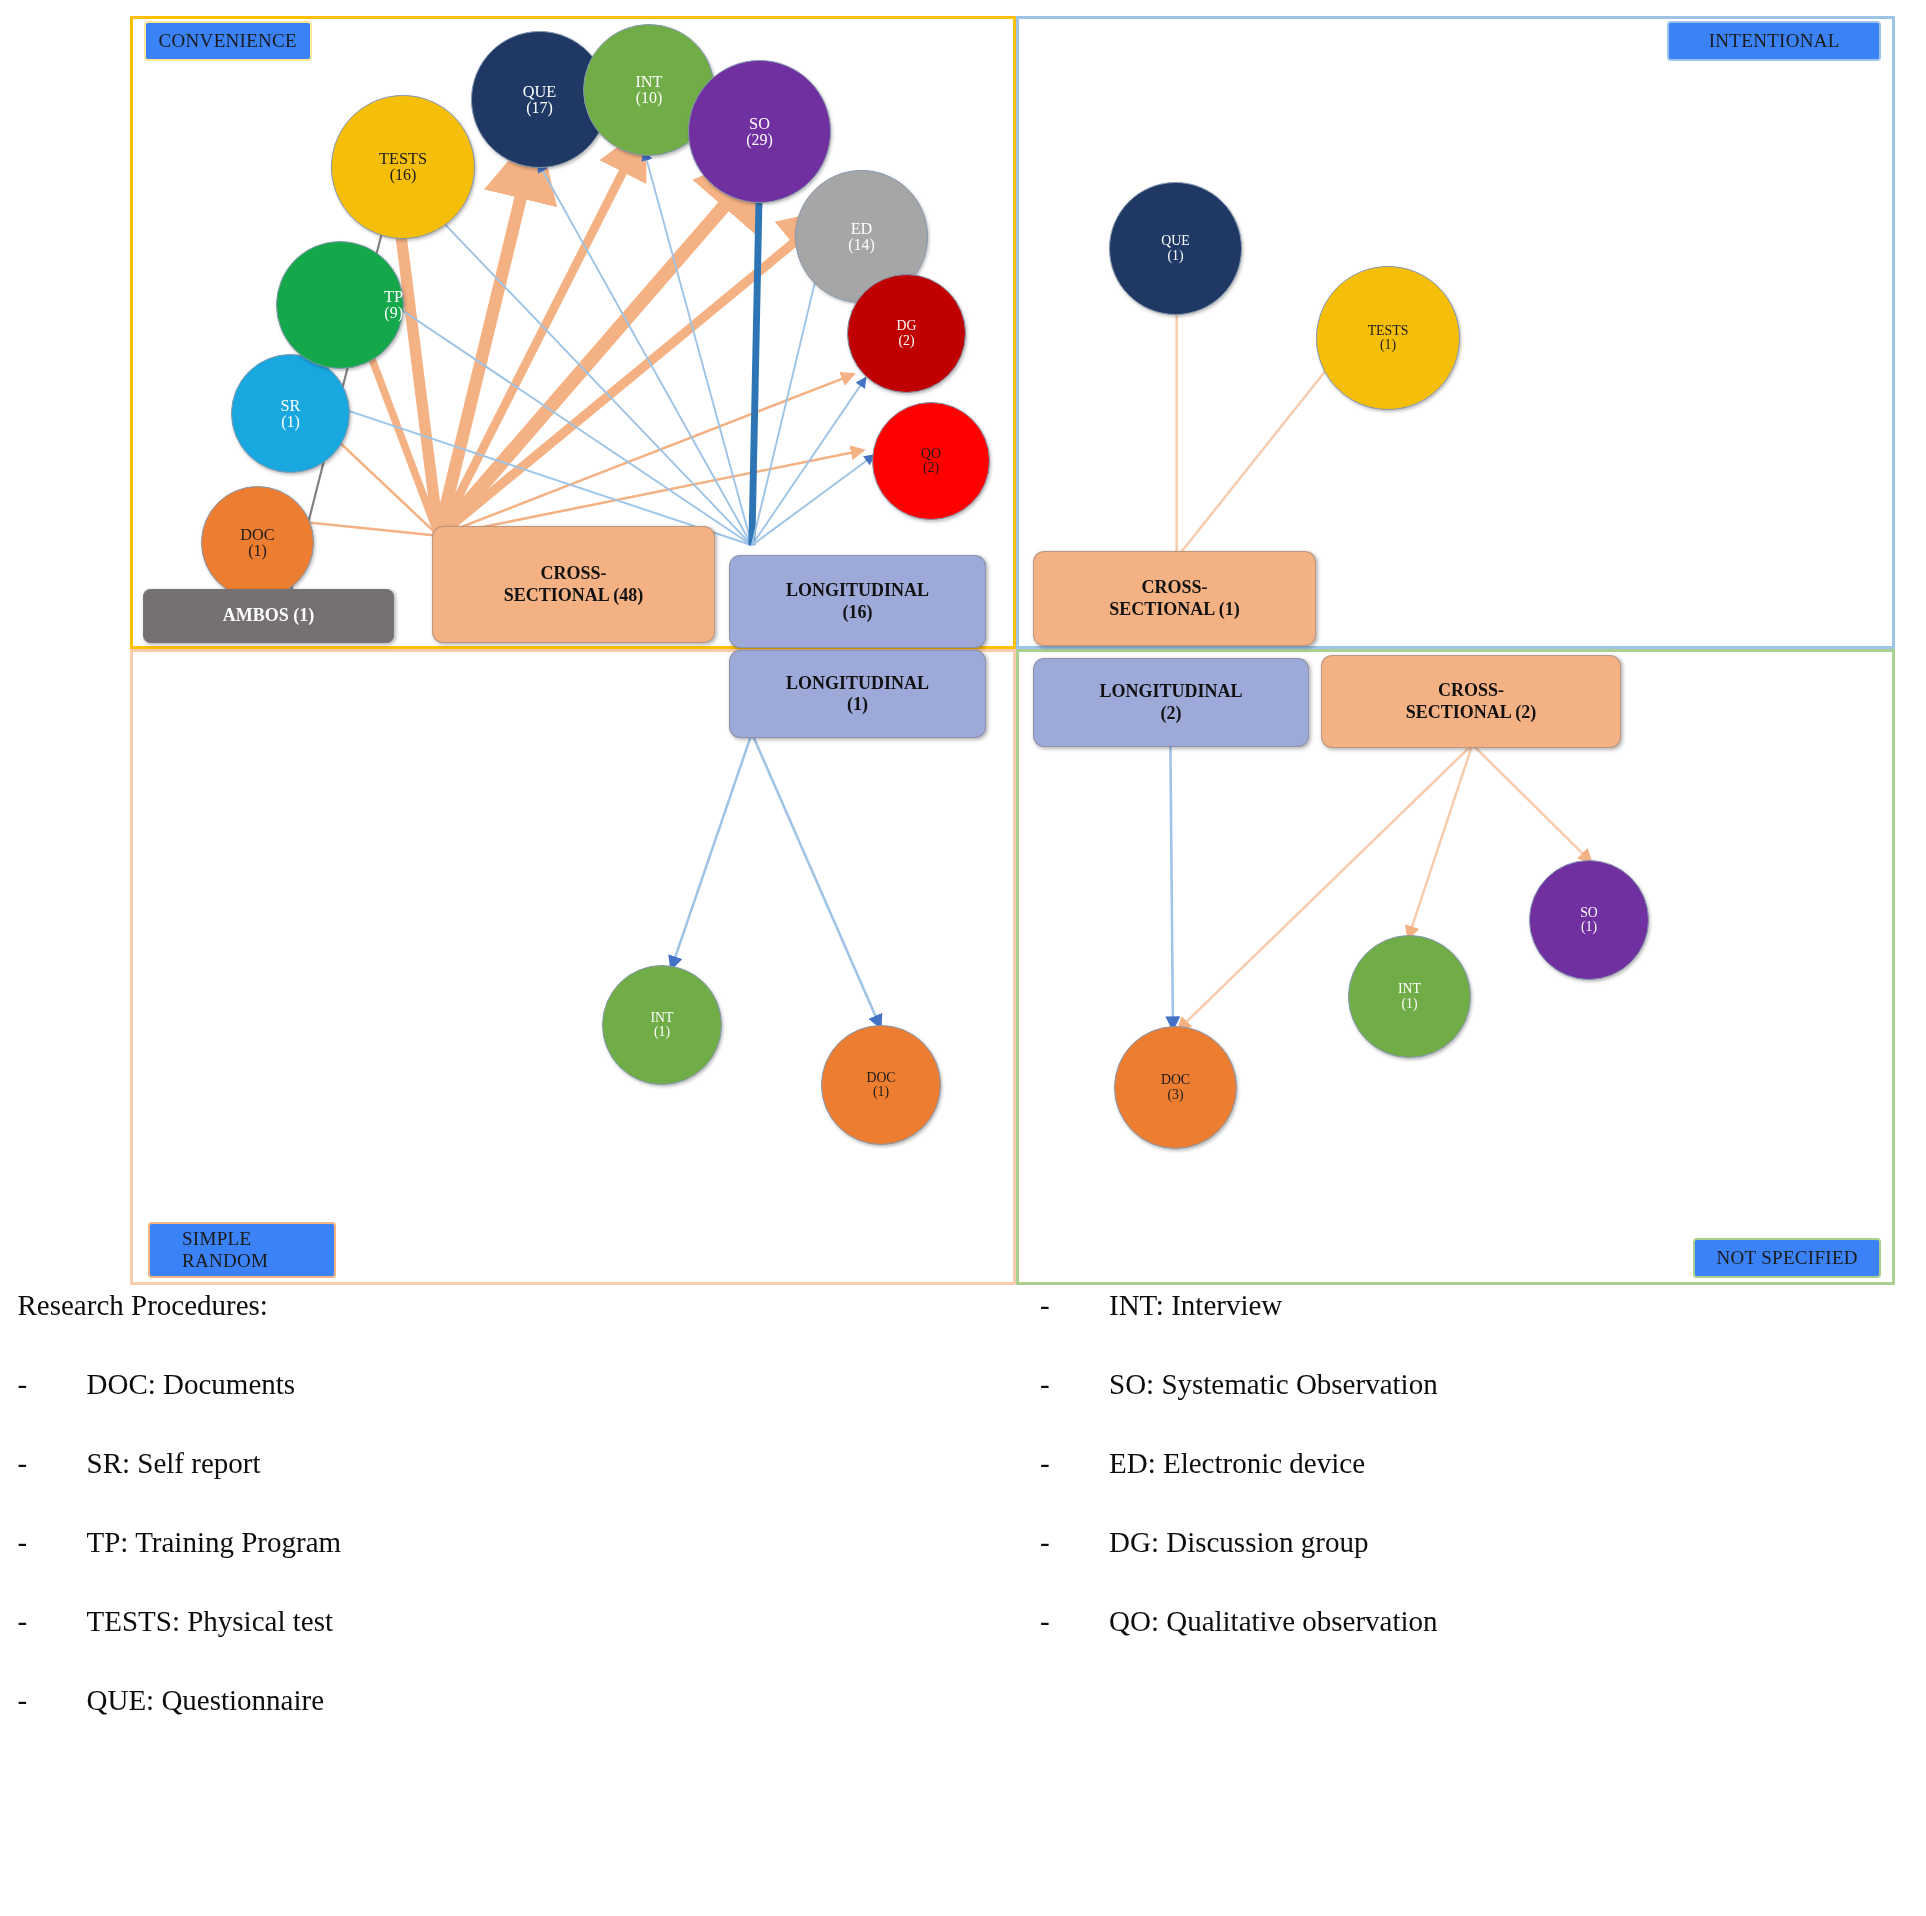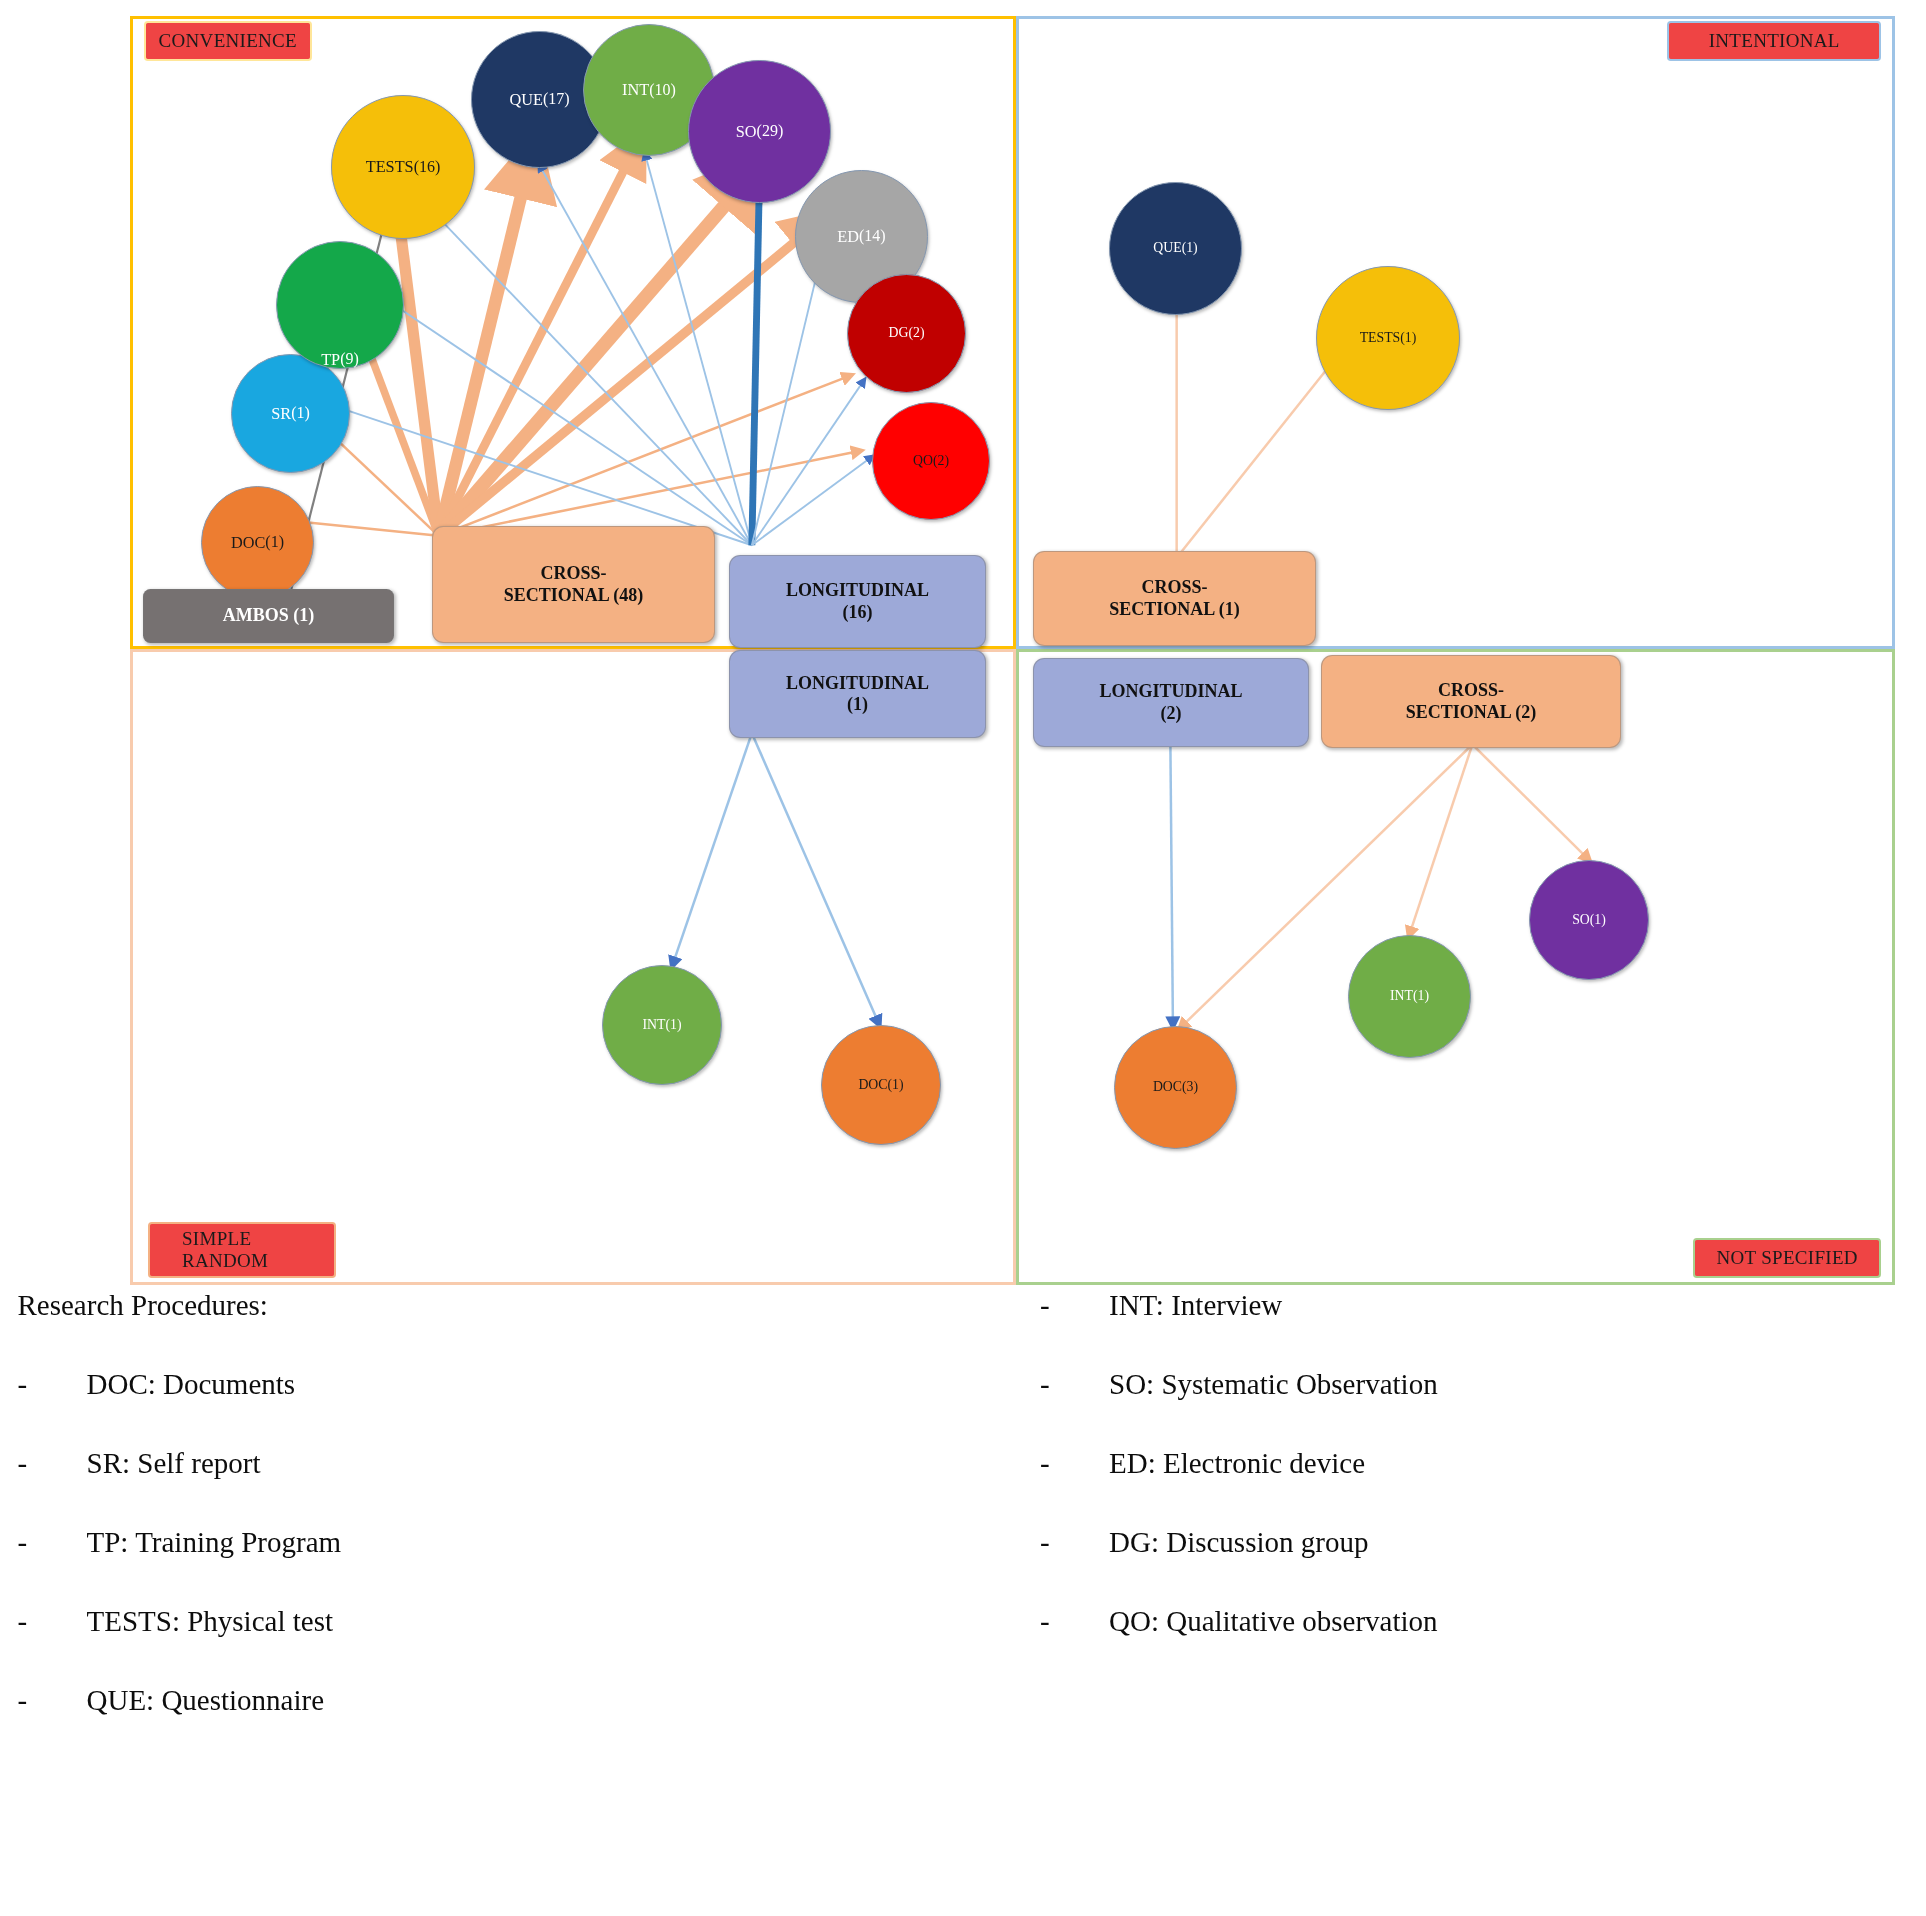--- a/index.html
+++ b/index.html
@@ -6,31 +6,31 @@
   body{width:1926px;height:1917px;font-family:"Liberation Serif",serif;position:relative;overflow:hidden;}
 
   
   #diagram-frame{position:absolute;left:130px;top:15.7px;width:1765px;height:1269px;}
   .quad{position:absolute;box-sizing:border-box;}
   #quad-convenience{left:0;top:0;width:886px;height:633px;border:3.1px solid #FFC000;}
   #quad-intentional{left:886px;top:0;width:879px;height:633px;border:3.1px solid #9DC3E6;}
   #quad-simple-random{left:0;top:633px;width:886px;height:636px;border:3.1px solid #F8CBAD;}
   #quad-not-specified{left:886px;top:633px;width:879px;height:636px;border:3.1px solid #A9D08E;}
 
-  .quad-label{position:absolute;background:#ef4444;box-sizing:border-box;
+  .quad-label{position:absolute;background:#3b82f6;box-sizing:border-box;
     display:flex;align-items:center;justify-content:center;
     font-size:19px;letter-spacing:0.3px;color:#1a1a1a;border-radius:3.8px;}
   #label-convenience{left:13.8px;top:5px;width:168px;height:40px;border:2.5px solid #FFE699;}
   #label-intentional{right:13.8px;top:5px;width:214px;height:40px;border:2.5px solid #9DC3E6;}
   #label-simple-random{left:18px;bottom:6.3px;width:188px;height:56px;border:2.5px solid #F4B183;padding-left:32px;}
   #label-not-specified{right:13.8px;bottom:6.3px;width:188px;height:40px;border:2.5px solid #A9D08E;}
 
   
   .node{position:absolute;border-radius:50%;box-sizing:border-box;
-    display:flex;flex-direction:row;align-items:center;justify-content:center;
+    display:flex;flex-direction:column;align-items:center;justify-content:center;
     border:1.9px solid #8497B0;line-height:1.05;z-index:6;
     box-shadow:1.3px 1.9px 3.1px rgba(0,0,0,.25);}
   .node .n-lab{font-size:16.3px;font-weight:400;}
   .node .n-cnt{font-size:16px;font-weight:400;}
   .node.small .n-lab,.node.small .n-cnt{font-size:13.8px;}
 
   
   .dbox{position:absolute;box-sizing:border-box;border-radius:11.3px;
     display:flex;flex-direction:column;align-items:center;justify-content:center;
     text-align:center;font-weight:bold;font-size:18px;color:#111;line-height:1.18;

